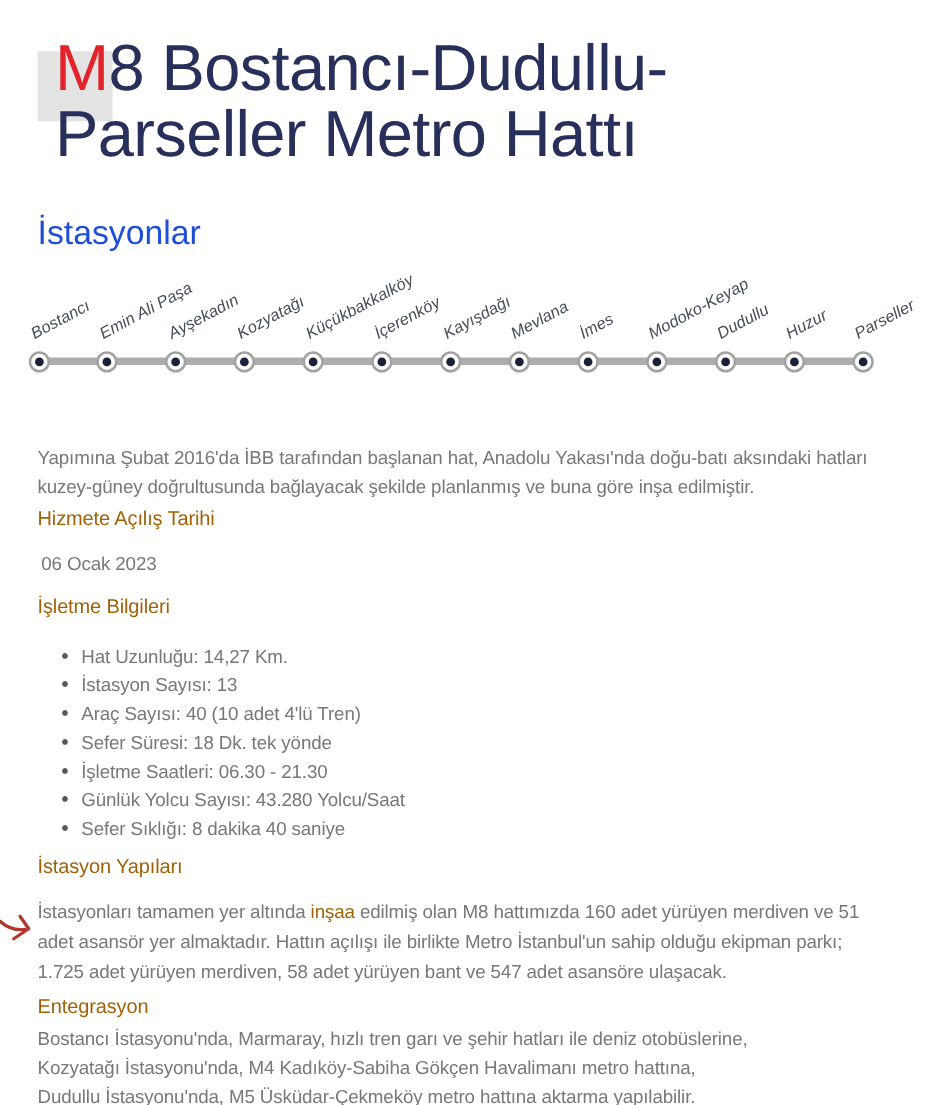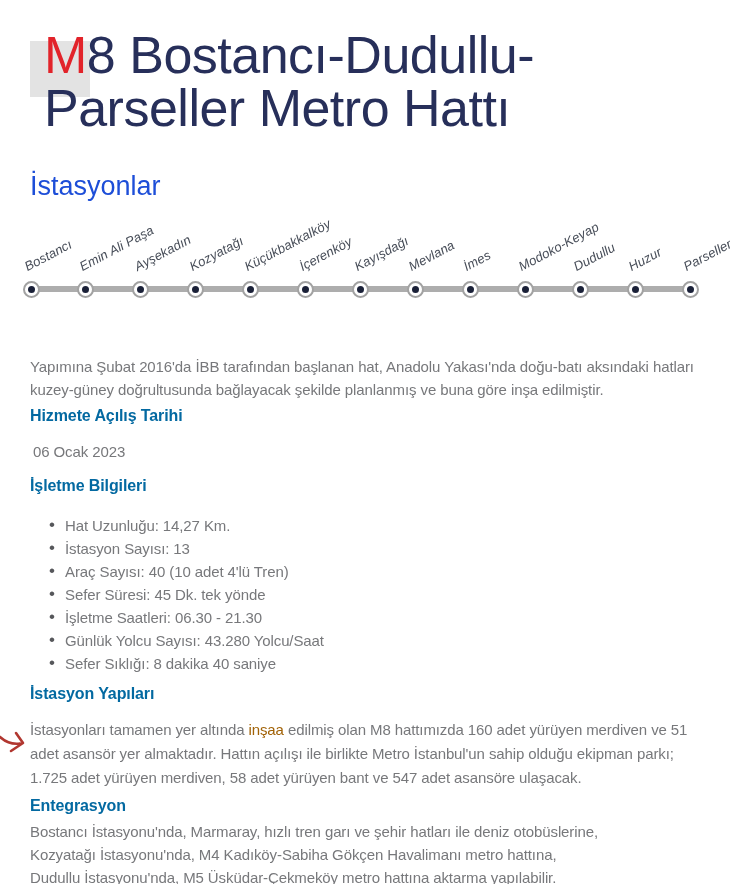--- a/index.html
+++ b/index.html
@@ -50,21 +50,21 @@
     transform: rotate(-28deg); transform-origin: 0 100%;
     letter-spacing: 0.1px;
   }
 
   
   .body-text, .bullet-list, .date-line {
     color: #77787b; font-size: 15px; letter-spacing: -0.1px;
   }
   p.intro { margin: 23px 30px 0 30px; line-height: 23px; }
   h3.sub-heading {
-    font-size: 16px; line-height: 20px; font-weight: 700; color: #0369a1;
+    font-size: 16px; line-height: 20px; font-weight: 400; color: #a16207;
     margin-left: 30px; margin-right: 30px; letter-spacing: -0.1px;
   }
   h3.h-opening { margin-top: 5px; }
   p.date-line { margin: 15px 30px 0 30px; padding-left: 3px; line-height: 21px; }
   h3.h-operation { margin-top: 14px; }
 
   ul.bullet-list { margin: 18px 30px 0 30px; list-style: none; line-height: 23px; }
   ul.bullet-list li { position: relative; padding-left: 35px; }
   ul.bullet-list li::before {
     content: "\2022"; position: absolute; left: 19px; top: -1px;
@@ -153,21 +153,21 @@
   <p class="intro body-text">Yapımına Şubat 2016'da İBB tarafından başlanan hat, Anadolu Yakası'nda doğu-batı aksındaki hatları kuzey-güney doğrultusunda bağlayacak şekilde planlanmış ve buna göre inşa edilmiştir.</p>
 
   <h3 class="sub-heading h-opening">Hizmete Açılış Tarihi</h3>
   <p class="date-line">06 Ocak 2023</p>
 
   <h3 class="sub-heading h-operation">İşletme Bilgileri</h3>
   <ul class="bullet-list">
       <li>Hat Uzunluğu: 14,27 Km.</li>
       <li>İstasyon Sayısı: 13</li>
       <li>Araç Sayısı: 40 (10 adet 4'lü Tren)</li>
-      <li>Sefer Süresi: 45 Dk. tek yönde</li>
+      <li>Sefer Süresi: 18 Dk. tek yönde</li>
       <li>İşletme Saatleri: 06.30 - 21.30</li>
       <li>Günlük Yolcu Sayısı: 43.280 Yolcu/Saat</li>
       <li>Sefer Sıklığı: 8 dakika 40 saniye</li>
     </ul>
 
   <h3 class="sub-heading h-structures">İstasyon Yapıları</h3>
   <p class="structures-text body-text"><span>İstasyonları tamamen yer altında </span><span class="green-word">inşaa</span><span> edilmiş olan M8 hattımızda 160 adet yürüyen merdiven ve 51 adet asansör yer almaktadır. Hattın açılışı ile birlikte Metro İstanbul'un sahip olduğu ekipman parkı; 1.725 adet yürüyen merdiven, 58 adet yürüyen bant ve 547 adet asansöre ulaşacak.</span></p>
 
   <h3 class="sub-heading h-integration">Entegrasyon</h3>
   <div class="integration-text body-text">

